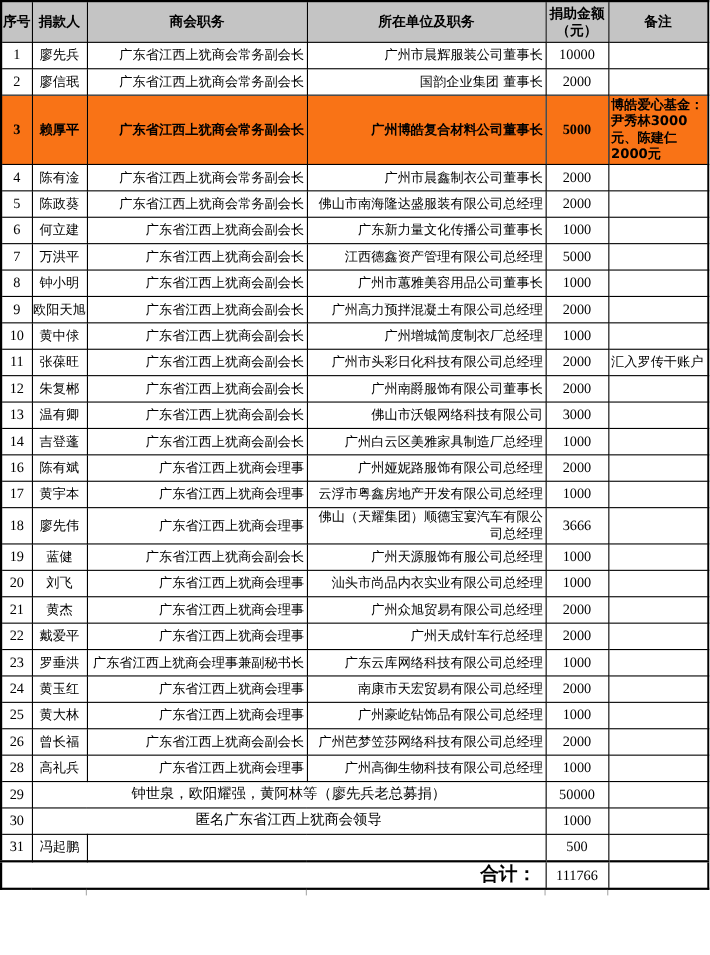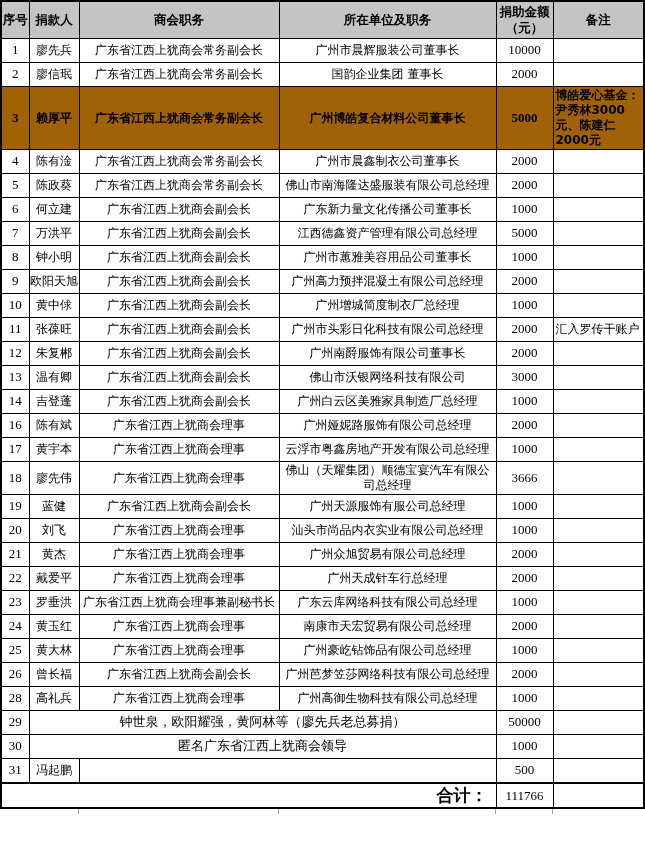--- a/index.html
+++ b/index.html
@@ -42,24 +42,24 @@
     font-size: 12.5px;
     padding: 1px 0;
   }
   tbody td { height: 21px; }
   .c-no, .c-amt {
     text-align: center;
     font-family: "Liberation Serif", "DejaVu Serif", serif;
     font-size: 13px;
   }
   .c-name { text-align: center; padding: 1px 0; }
-  .c-pos, .c-unit { text-align: center; }
+  .c-pos, .c-unit { text-align: right; }
   .c-rem { text-align: left; font-size: 12px; }
   .c-merged { text-align: center; font-size: 13px; }
-  tr.highlight td { background: #a16207; font-weight: bold; }
+  tr.highlight td { background: #f97316; font-weight: bold; }
   tr.footer-row td {
     border-top: 2px solid #000;
     height: 18px;
   }
   .footer-label {
     text-align: right;
     font-weight: bold;
     padding-right: 8px;
     font-size: 17px;
   }

